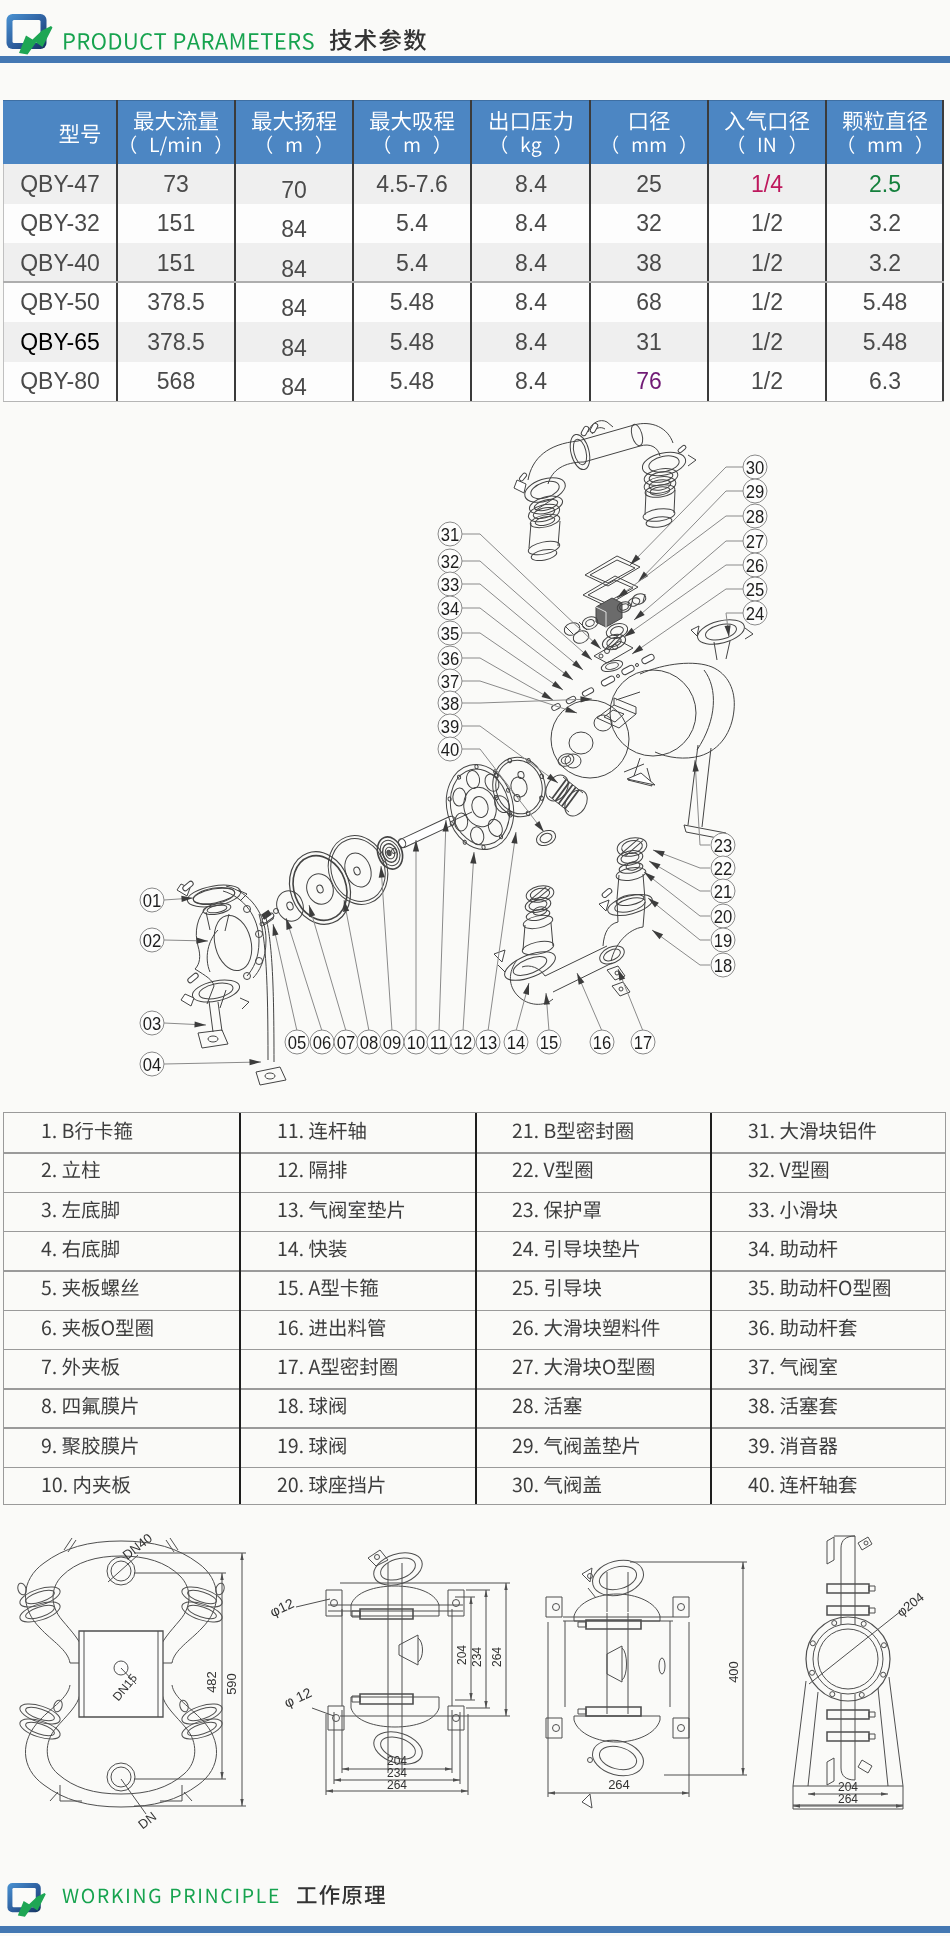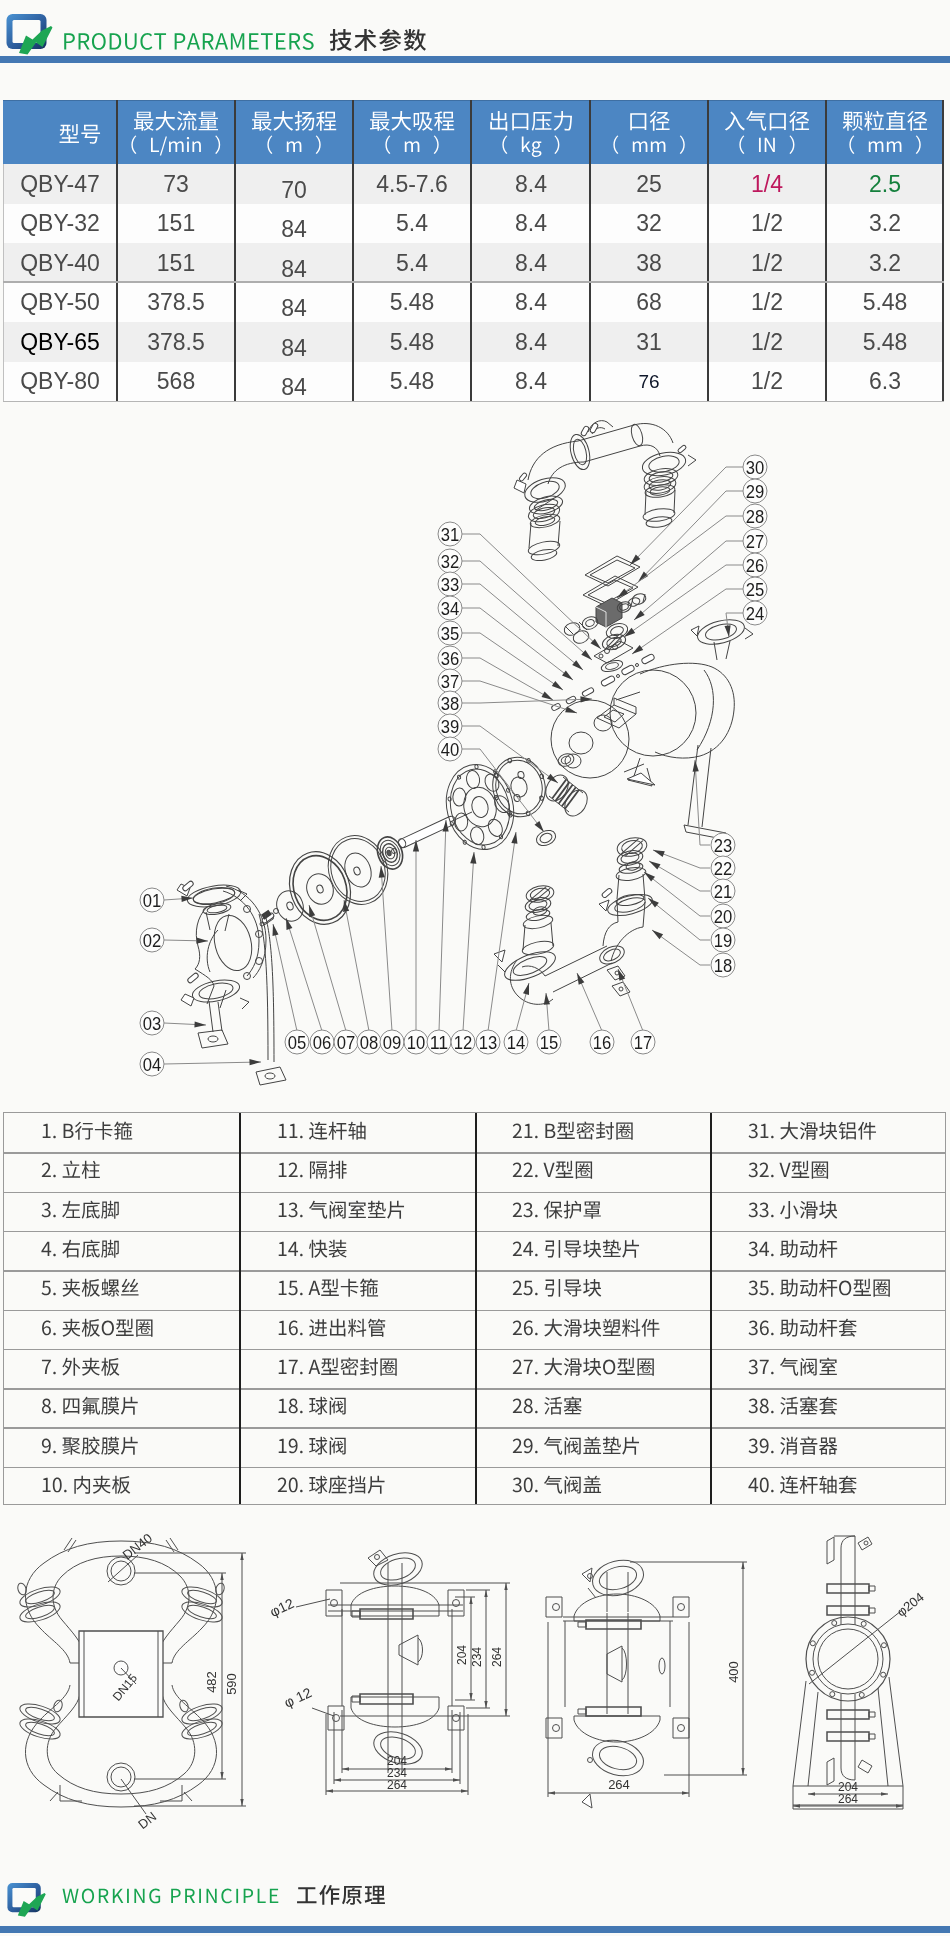--- a/index.html
+++ b/index.html
@@ -466,21 +466,21 @@
     <div style="position:absolute;left:291px;top:267.5px;width:0;height:40px;display:flex;align-items:center;justify-content:center;overflow:visible">
       <span style="font-size:23px;color:#4a4a4a;white-space:nowrap">84</span>
     </div>
     <div style="position:absolute;left:409px;top:261.5px;width:0;height:40px;display:flex;align-items:center;justify-content:center;overflow:visible">
       <span style="font-size:23px;color:#4a4a4a;white-space:nowrap">5.48</span>
     </div>
     <div style="position:absolute;left:528px;top:261.5px;width:0;height:40px;display:flex;align-items:center;justify-content:center;overflow:visible">
       <span style="font-size:23px;color:#4a4a4a;white-space:nowrap">8.4</span>
     </div>
     <div style="position:absolute;left:646px;top:261.5px;width:0;height:40px;display:flex;align-items:center;justify-content:center;overflow:visible">
-      <span style="font-size:19px;color:#0f172a;white-space:nowrap">76</span>
+      <span style="font-size:23px;color:#701a75;white-space:nowrap">76</span>
     </div>
     <div style="position:absolute;left:764px;top:261.5px;width:0;height:40px;display:flex;align-items:center;justify-content:center;overflow:visible">
       <span style="font-size:23px;color:#4a4a4a;white-space:nowrap">1/2</span>
     </div>
     <div style="position:absolute;left:882px;top:261.5px;width:0;height:40px;display:flex;align-items:center;justify-content:center;overflow:visible">
       <span style="font-size:23px;color:#4a4a4a;white-space:nowrap">6.3</span>
     </div>
     <div style="position:absolute;left:113.0px;top:0;width:2px;height:100%;background:#3b3b3b"></div>
     <div style="position:absolute;left:231.1px;top:0;width:2px;height:100%;background:#3b3b3b"></div>
     <div style="position:absolute;left:349.3px;top:0;width:2px;height:100%;background:#3b3b3b"></div>

